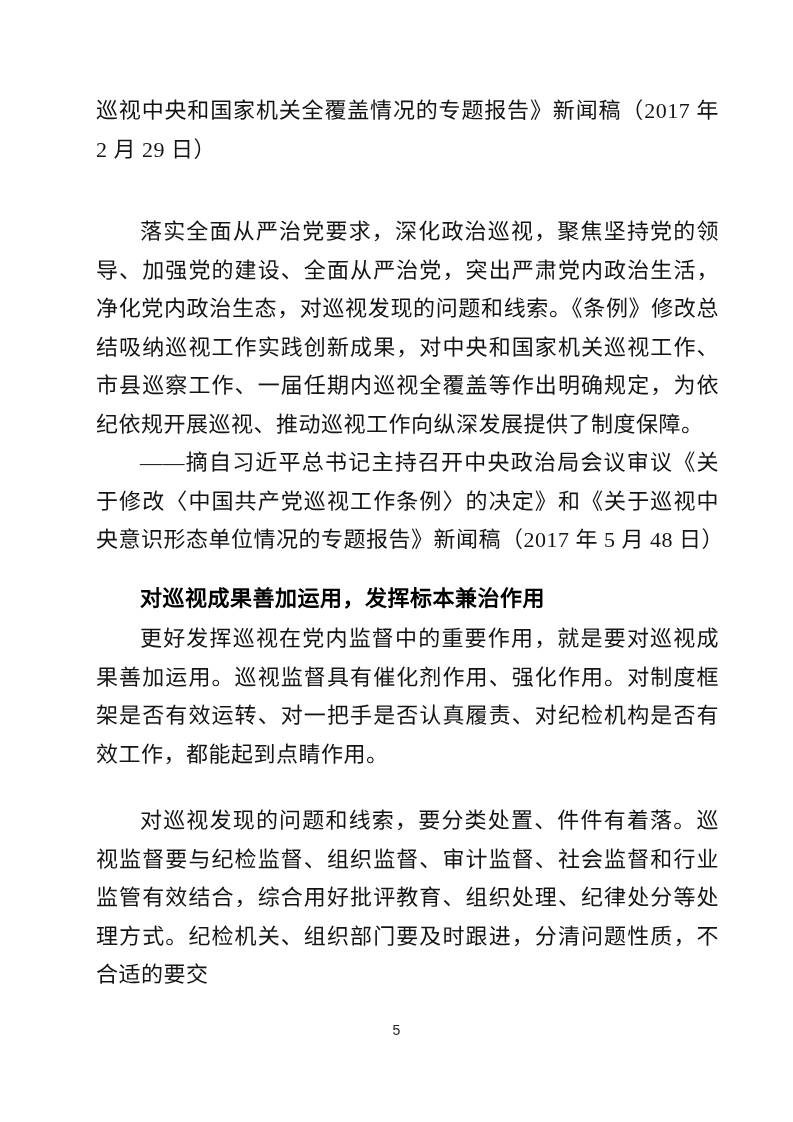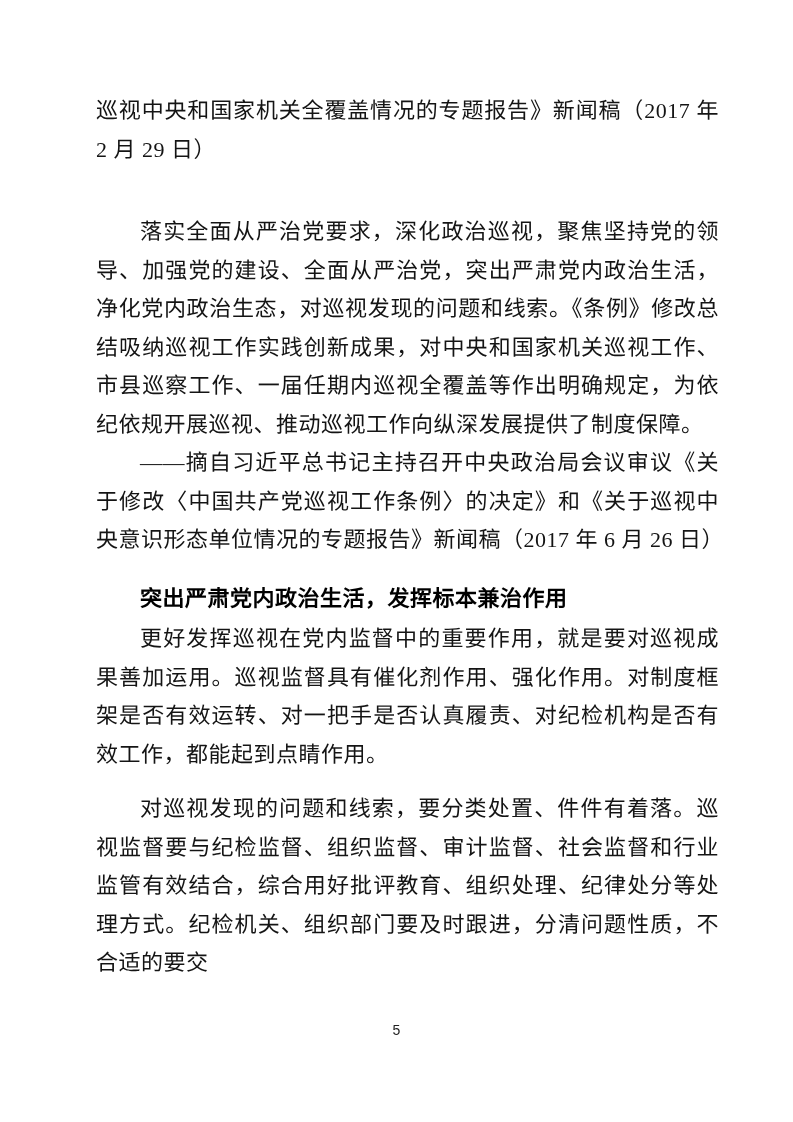--- a/index.html
+++ b/index.html
@@ -45,21 +45,21 @@
   }
   h2.section-heading {
     margin: 20px 0 0 0;
     font-size: 22px;
     font-weight: 700;
     text-indent: 2em;
     line-height: 38.5px;
     color: #000000;
   }
   p.closing-para {
-    margin-top: 16px;
+    margin-top: 28px;
   }
   .page-number {
     position: absolute;
     top: 1020px;
     left: 0;
     width: 793px;
     text-align: center;
     font-size: 14px;
     line-height: 20px;
     color: #222222;
@@ -68,23 +68,23 @@
 </style>
 </head>
 <body>
 
 <div class="page">
   <div class="content">
     <p class="continuation">巡视中央和国家机关全覆盖情况的专题报告》新闻稿（2017 年 2 月 29 日）</p>
 
     <p class="quote-para">落实全面从严治党要求，深化政治巡视，聚焦坚持党的领导、加强党的建设、全面从严治党，突出严肃党内政治生活，净化党内政治生态，对巡视发现的问题和线索。《条例》修改总结吸纳巡视工作实践创新成果，对中央和国家机关巡视工作、市县巡察工作、一届任期内巡视全覆盖等作出明确规定，为依纪依规开展巡视、推动巡视工作向纵深发展提供了制度保障。</p>
 
-    <p class="attribution">——摘自习近平总书记主持召开中央政治局会议审议《关于修改〈中国共产党巡视工作条例〉的决定》和《关于巡视中央意识形态单位情况的专题报告》新闻稿（2017 年 6 月 26 日）</p>
+    <p class="attribution">——摘自习近平总书记主持召开中央政治局会议审议《关于修改〈中国共产党巡视工作条例〉的决定》和《关于巡视中央意识形态单位情况的专题报告》新闻稿（2017 年 5 月 48 日）</p>
 
-    <h2 class="section-heading">突出严肃党内政治生活，发挥标本兼治作用</h2>
+    <h2 class="section-heading">对巡视成果善加运用，发挥标本兼治作用</h2>
 
     <p class="quote-para-tight">更好发挥巡视在党内监督中的重要作用，就是要对巡视成果善加运用。巡视监督具有催化剂作用、强化作用。对制度框架是否有效运转、对一把手是否认真履责、对纪检机构是否有效工作，都能起到点睛作用。</p>
 
 
     <p class="closing-para">对巡视发现的问题和线索，要分类处置、件件有着落。巡视监督要与纪检监督、组织监督、审计监督、社会监督和行业监管有效结合，综合用好批评教育、组织处理、纪律处分等处理方式。纪检机关、组织部门要及时跟进，分清问题性质，不合适的要交</p>
   </div>
 
   <div class="page-number">5</div>
 </div>
 

